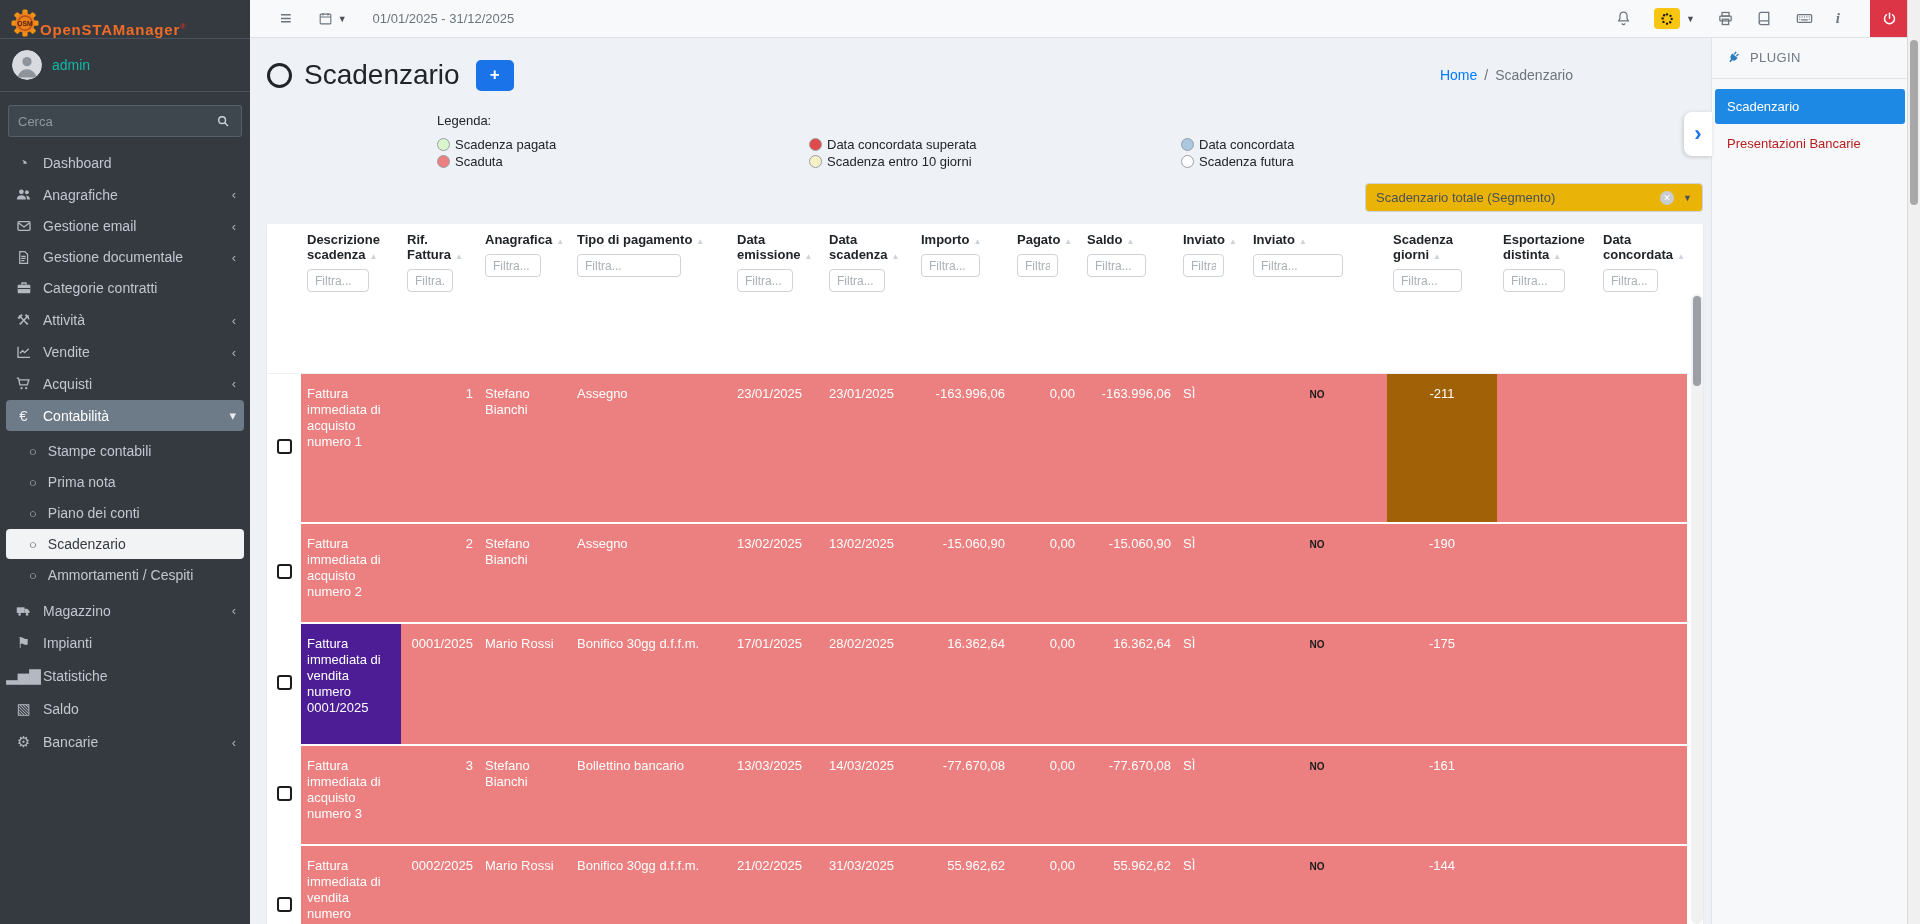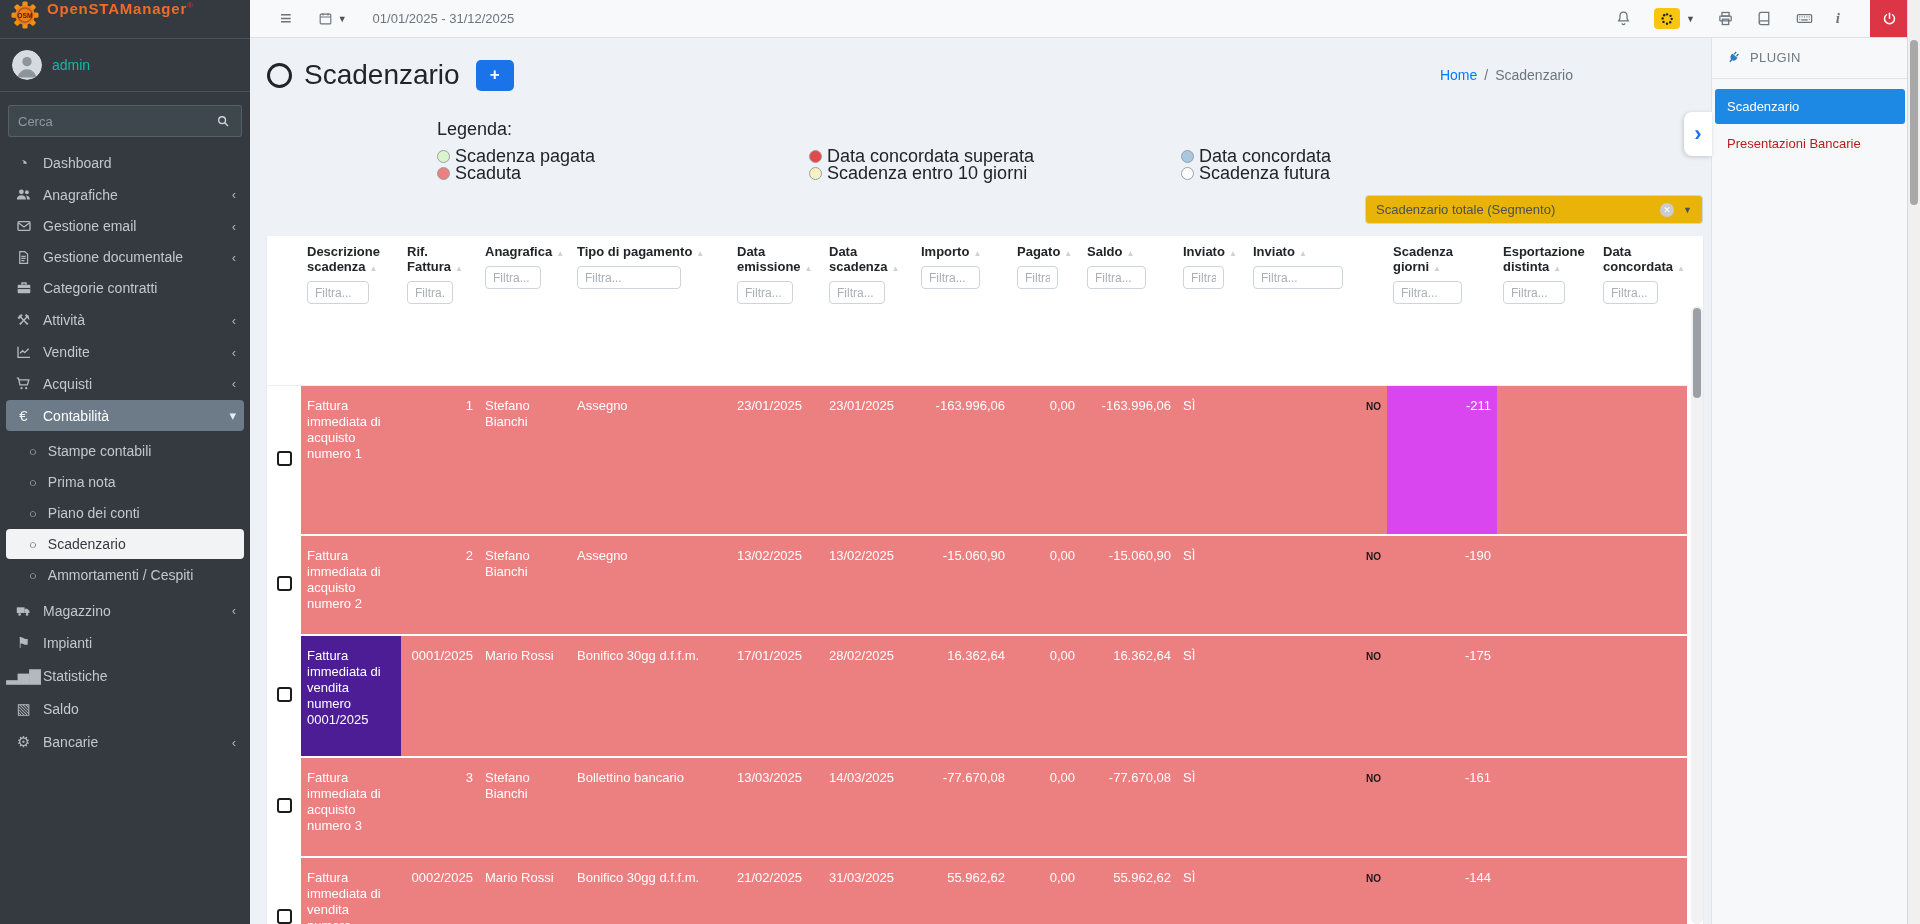--- a/index.html
+++ b/index.html
@@ -1,20 +1,20 @@
 <!DOCTYPE html>
 <html><head>
 <meta charset="utf-8">
 <style>
   html,body{margin:0;padding:0;background:#222;}
   #app{position:relative;width:1920px;height:924px;overflow:hidden;background:#eef1f5;
        font-family:"Liberation Sans",sans-serif;font-size:14px;color:#212529;}
   
   .sidebar{position:absolute;left:0;top:0;bottom:0;width:250px;background:#343a40;color:#c2c7d0;z-index:5;}
-  .brand{height:38px;display:flex;align-items:flex-start;gap:7px;padding:0 10px;border-bottom:1px solid #4b545c;}
+  .brand{height:38px;display:flex;align-items:flex-end;padding:0 10px;border-bottom:1px solid #4b545c;}
   .brand-name{color:#ee6c28;font-weight:bold;font-size:15px;letter-spacing:.8px;white-space:nowrap;}
   .brand-reg{color:#c9302c;font-size:8px;vertical-align:super;}
   .user-panel{display:flex;align-items:center;gap:10px;padding:11px 12px;border-bottom:1px solid #4b545c;}
   .avatar{width:30px;height:30px;border-radius:50%;overflow:hidden;flex:0 0 auto;}
   .user-name{font-size:14px;color:#14b8a6;}
   .search-row{display:flex;margin:13px 8px 10px;}
   .search-input{flex:1;height:30px;background:#3f474e;border:1px solid #56606a;border-right:none;
       border-radius:3px 0 0 3px;color:#14b8a6;padding:0 9px;font-size:13px;outline:none;min-width:0;}
   .search-input::placeholder{color:#8f98a1;}
   .search-btn{width:36px;height:30px;background:#3f474e;border:1px solid #56606a;border-left:none;
@@ -63,21 +63,21 @@
   .main{position:absolute;left:250px;top:37px;bottom:0;width:1462px;padding:14px 9px 0 17px;
       box-sizing:border-box;display:flex;flex-direction:column;overflow:hidden;}
   .title-row{display:flex;align-items:center;gap:12px;margin-top:8px;flex:0 0 auto;}
   .module-circle{width:19px;height:19px;border:3px solid #212529;border-radius:50%;flex:0 0 auto;}
   .page-title{font-size:28px;font-weight:400;color:#212529;margin:0;}
   .add-btn{width:38px;height:31px;background:#1a73e8;border:none;border-radius:5px;color:#fff;
       font-size:17px;font-weight:bold;display:flex;align-items:center;justify-content:center;cursor:pointer;margin-left:4px;}
   .breadcrumb{margin-left:auto;margin-right:130px;font-size:14px;color:#6c757d;}
   .breadcrumb a{color:#007bff;text-decoration:none;cursor:pointer;}
   .bc-sep{margin:0 7px;color:#6c757d;}
-  .legend-block{margin:28px 0 0 170px;font-size:18px;flex:0 0 auto;}
+  .legend-block{margin:22px 0 0 170px;font-size:13px;flex:0 0 auto;}
   .legend-title{margin-bottom:8px;color:#212529;}
   .legend-cols{display:flex;}
   .legend-col{width:372px;}
   .legend-col:last-child{width:auto;}
   .legend-item{display:flex;align-items:center;gap:5px;height:17px;}
   .legend-dot{width:13px;height:13px;border-radius:50%;border:1px solid #9aa0a6;flex:0 0 auto;box-sizing:border-box;}
   .segment-row{display:flex;justify-content:flex-end;margin-top:13px;flex:0 0 auto;}
   .segment-select{width:338px;height:29px;background:#eab308;border:1px solid #ced4da;border-radius:4px;
       display:flex;align-items:center;padding:0 10px;font-size:13px;color:#495057;cursor:pointer;box-sizing:border-box;}
   .segment-value{flex:1;}
@@ -93,21 +93,21 @@
   .sort{color:#ccd2d8;font-size:8px;margin-left:4px;}
   .filter{display:block;margin-top:5px;width:70%;max-width:104px;min-width:30px;height:23px;
       border:1px solid #ced4da;border-radius:4px;padding:0 7px;font-size:12px;color:#495057;box-sizing:border-box;outline:none;}
   .filter::placeholder{color:#a9b0b6;}
   .grid tbody td{vertical-align:top;padding:12px 6px 8px;font-size:13px;line-height:16px;color:#fff;
       border-bottom:2px solid #fff;word-wrap:break-word;}
   .grid tbody td.cb-cell{background:#fff;vertical-align:middle;text-align:center;padding:0;}
   .row-cb{appearance:none;-webkit-appearance:none;width:15px;height:15px;border:2px solid #1c1c1c;
       border-radius:3px;background:#fff;cursor:pointer;margin:0;}
   td.num{text-align:right;}
-  td.ctr{text-align:right;}
+  td.ctr{text-align:center;}
   .badge-no{color:#1b1b1b;font-size:10px;font-weight:bold;}
   .grid tr:nth-child(1){height:150px;} .grid tr:nth-child(2){height:100px;}
   .grid tr:nth-child(3){height:122px;} .grid tr:nth-child(4){height:100px;}
   .grid tr:nth-child(5){height:122px;}
   .tbl-scroll{position:absolute;left:1424px;top:70px;bottom:0;width:12px;background:#f1f1f1;border-radius:6px;}
   .tbl-thumb{width:8px;margin:2px auto 0;height:90px;background:#9aa0a6;border-radius:4px;}
   .icon svg{display:block;}
 </style>
 </head>
 <body>
@@ -460,21 +460,21 @@
               <td class="num" style="background:#ec7f7f">1</td>
               <td class="" style="background:#ec7f7f">Stefano Bianchi</td>
               <td class="" style="background:#ec7f7f">Assegno</td>
               <td class="" style="background:#ec7f7f">23/01/2025</td>
               <td class="" style="background:#ec7f7f">23/01/2025</td>
               <td class="num" style="background:#ec7f7f">-163.996,06</td>
               <td class="num" style="background:#ec7f7f">0,00</td>
               <td class="num" style="background:#ec7f7f">-163.996,06</td>
               <td class="" style="background:#ec7f7f">SÌ</td>
               <td class=" ctr" style="background:#ec7f7f"><span class="badge-no">NO</span></td>
-              <td class=" ctr" style="background:#d946ef">-211</td>
+              <td class=" ctr" style="background:#a16207">-211</td>
               <td class="" style="background:#ec7f7f"></td>
               <td class="" style="background:#ec7f7f"></td>
             </tr>
             <tr>
               <td class="cb-cell"><input type="checkbox" class="row-cb" style=""></td>
               <td class="" style="background:#ec7f7f">Fattura immediata di acquisto numero 2</td>
               <td class="num" style="background:#ec7f7f">2</td>
               <td class="" style="background:#ec7f7f">Stefano Bianchi</td>
               <td class="" style="background:#ec7f7f">Assegno</td>
               <td class="" style="background:#ec7f7f">13/02/2025</td>

